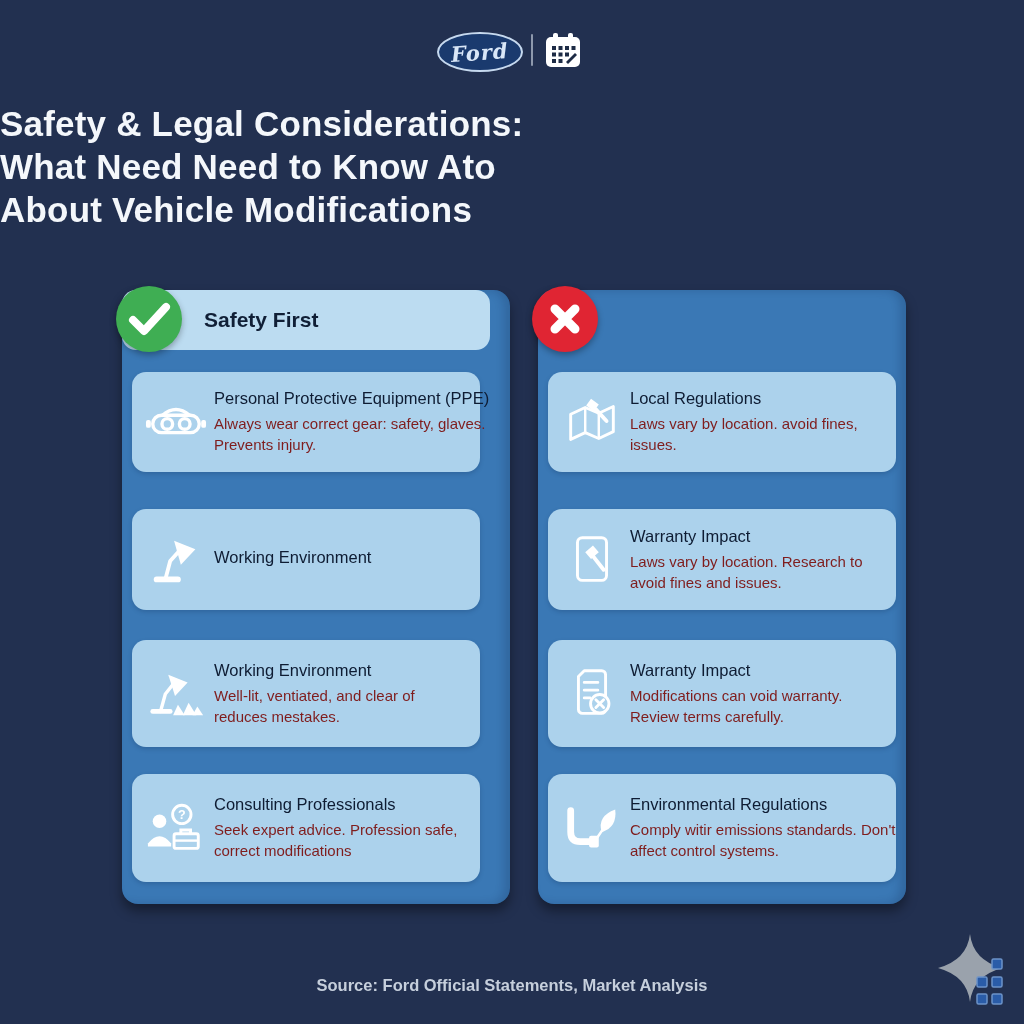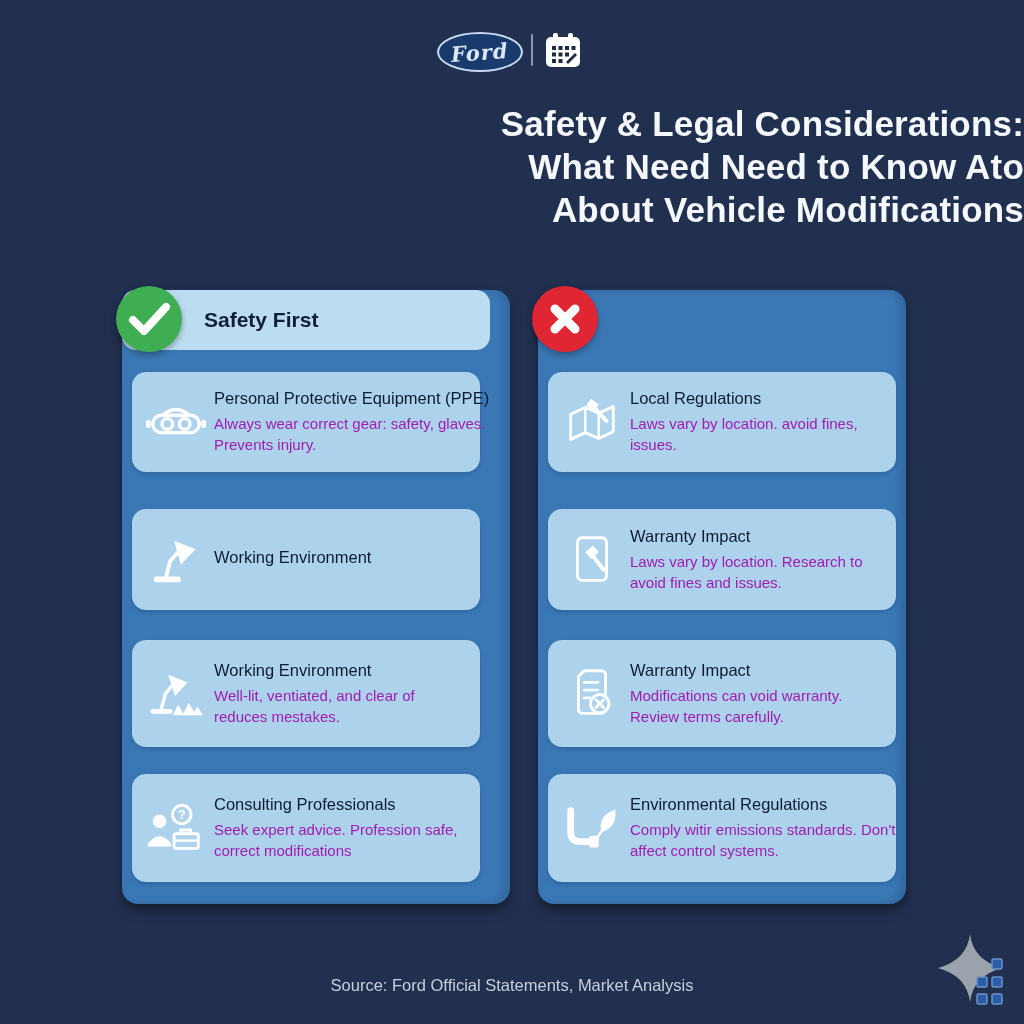--- a/index.html
+++ b/index.html
@@ -18,21 +18,21 @@
   }
   .ford-logo span{
     font-family:"DejaVu Serif","Liberation Serif",serif;
     font-style:italic;font-weight:bold;font-size:21px;color:#d9e7f8;
     transform:rotate(-4deg);letter-spacing:1px;
   }
   .brand-divider{position:absolute;left:531px;top:4px;width:2px;height:32px;background:#8d98ac;border-radius:1px;}
   .calendar-icon{position:absolute;left:546px;top:3px;}
   
   .main-title{
-    position:absolute;top:102px;left:0;width:1024px;text-align:right;
+    position:absolute;top:102px;left:0;width:1024px;text-align:left;
     color:#f4f7fb;font-weight:bold;font-size:35px;line-height:43px;letter-spacing:.2px;
   }
   
   .column{
     position:absolute;top:290px;width:368px;height:614px;
     background:#3a78b5;border-radius:16px;
     box-shadow:0 7px 12px rgba(0,0,0,.38), inset -6px 0 8px rgba(10,30,60,.18);
   }
   .column.left{left:122px;padding-left:20px;}
   .column.right{left:538px;}
@@ -56,25 +56,25 @@
     display:flex;align-items:center;box-sizing:border-box;
     box-shadow:0 2px 4px rgba(20,50,90,.25);
   }
   .card.c1{top:82px;height:100px;}
   .card.c2{top:219px;height:101px;}
   .card.c3{top:350px;height:107px;}
   .card.c4{top:484px;height:108px;}
   .card-icon{width:64px;margin-left:12px;flex:0 0 64px;display:flex;align-items:center;justify-content:center;}
   .card-text{margin-left:6px;width:272px;}
   .card-title{font-size:16.5px;font-weight:normal;color:#0e1c33;white-space:nowrap;margin-bottom:5px;}
-  .card-body{font-size:15px;line-height:21px;color:#a21caf;white-space:pre-line;}
+  .card-body{font-size:15px;line-height:21px;color:#7f1d1d;white-space:pre-line;}
   
   .source-line{
     position:absolute;top:976px;left:0;width:1024px;text-align:center;
-    color:#c6cfdc;font-size:16.5px;
+    color:#c6cfdc;font-size:16.5px;font-weight:bold;
   }
   .sparkle{position:absolute;left:930px;top:928px;}
 </style>
 </head>
 <body>
 
 <div class="brand-row">
   <div class="ford-logo">
     <span>Ford</span>
   </div>

